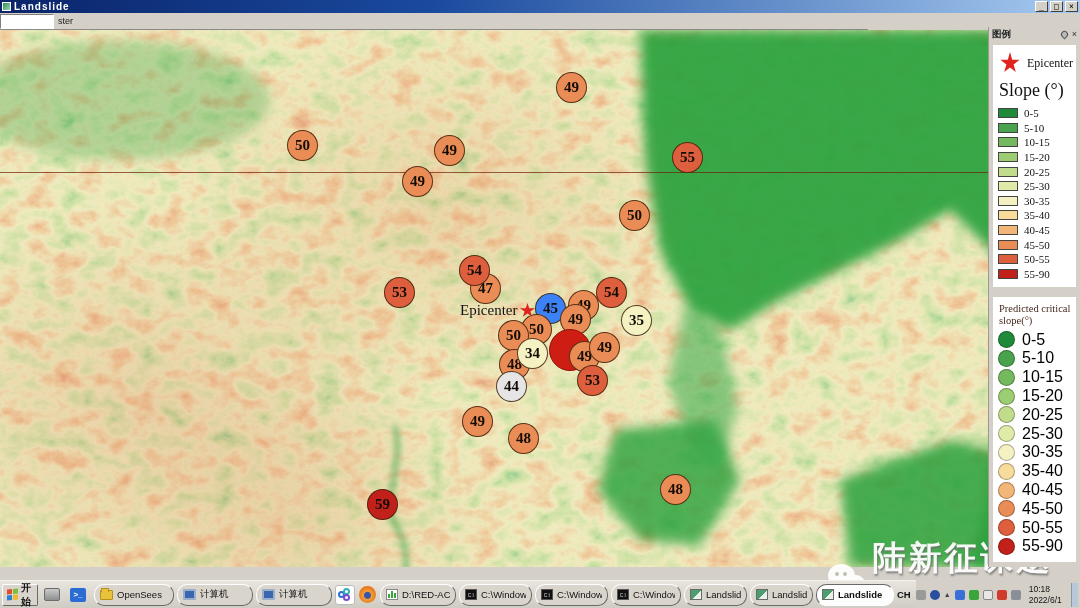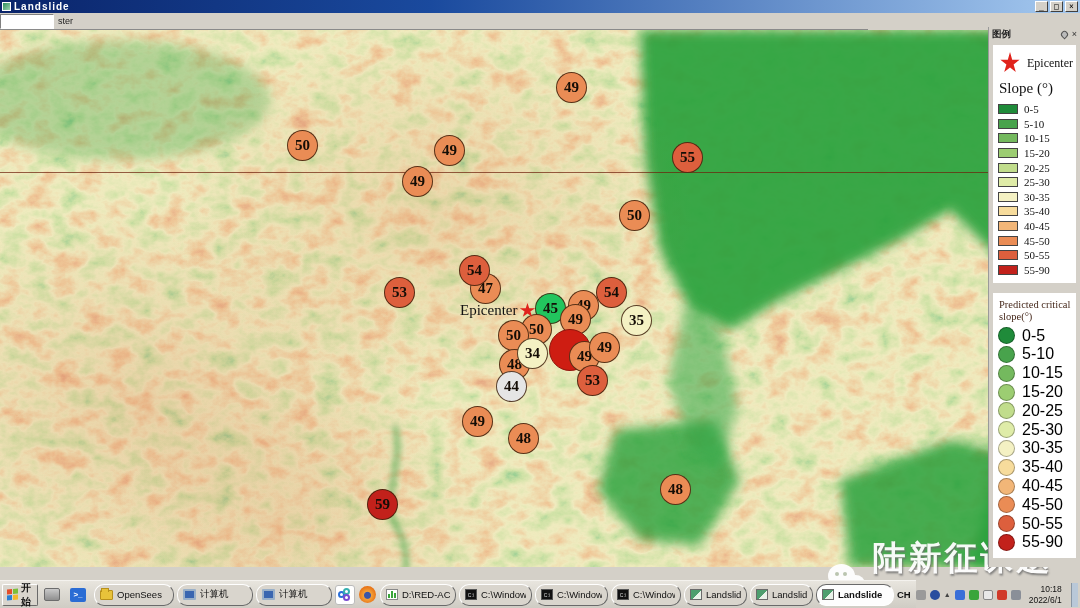--- a/index.html
+++ b/index.html
@@ -54,21 +54,21 @@
   .legend-panel { position:absolute; top:27px; left:988px; width:92px; height:540px; background:#d4d0c8;
     border-left:1px solid #9a9a9a; z-index:50; }
   .legend-header { height:14px; display:flex; align-items:center; padding:0 3px; }
   .legend-header .lg-title { font-size:9.5px; font-weight:bold; color:#222; }
   .legend-header .lg-icons { margin-left:auto; display:flex; gap:4px; align-items:center; }
   .pin-icon { width:7px; height:7px; border:1px solid #555; border-radius:50% 50% 50% 0; transform:rotate(-45deg); background:#bbb; }
   .lg-close { font-size:9px; color:#333; line-height:7px; }
   .legend-box { background:#fff; margin:4px; padding:5px 3px 6px 5px; }
   .epi-row { display:flex; align-items:center; gap:7px; margin:2px 0 6px 2px; }
   .epi-row span.epi-txt { font-family:"Liberation Serif",serif; font-size:12px; color:#111; }
-  .slope-title { font-family:"Liberation Serif",serif; font-size:15px; color:#111; margin:0 0 5px 1px; }
+  .slope-title { font-family:"Liberation Serif",serif; font-size:18px; color:#111; margin:0 0 5px 1px; }
   .class-row { display:flex; align-items:center; gap:6px; height:14.6px; }
   .class-row .sw { width:20px; height:10px; border:1px solid #444; flex:none; }
   .class-row .cl-label { font-family:"Liberation Serif",serif; font-size:11px; color:#111; }
   .crit-title { font-family:"Liberation Serif",serif; font-size:10.5px; color:#46291c; line-height:1.15; margin:1px 0 3px 1px; }
   .crit-row { display:flex; align-items:center; gap:7px; height:18.8px; }
   .crit-row .cw { width:17px; height:17px; border-radius:50%; border:1px solid rgba(0,0,0,.3); flex:none; }
 
   
   .statusbar { position:absolute; top:567px; left:0; width:1080px; height:13px; background:#d4d0c8;
     border-top:1px solid #fff; display:flex; align-items:center; justify-content:flex-end; padding-right:4px; z-index:40; }
@@ -106,21 +106,21 @@
   .mi-circles { background:#fff; border:1px solid #bbb; position:relative; }
   .mi-circles i { position:absolute; width:7px; height:7px; border-radius:50%; border:2px solid #2aa8c8; }
   .mi-circles i:nth-child(1){ left:2px; top:5px; border-color:#2a6fd8; }
   .mi-circles i:nth-child(2){ left:7px; top:2px; border-color:#35b0b0; }
   .mi-circles i:nth-child(3){ left:7px; top:8px; border-color:#7a4ad0; }
   .mi-firefox { background:radial-gradient(circle at 50% 55%, #3a55a8 0 3px, #f2a03a 4px, #e5670c 80%); border-radius:50%; width:17px; height:17px; }
   .tray { margin-left:auto; display:flex; align-items:center; gap:5px; padding-right:2px; }
   .tray .lang { font-size:9.5px; color:#111; font-weight:bold; }
   .tray-sq { width:10px; height:10px; border-radius:2px; display:inline-block; }
   .tray .chev { font-size:7px; color:#444; }
-  .clock { text-align:right; font-size:8.5px; line-height:1.2; color:#111; margin-left:3px; }
+  .clock { text-align:left; font-size:8.5px; line-height:1.2; color:#111; margin-left:3px; }
   .show-desktop { width:7px; height:24px; background:#b9c8d8; border-left:1px solid #8a97a5; margin-left:4px; }
 </style>
 </head>
 <body>
 
 <div class="screen">
 
   <div class="titlebar">
     <span class="app-icon"></span>
     <span class="title-text">Landslide</span>
@@ -171,21 +171,21 @@
         <div class="slope-marker" style="left: 287px; top: 100px; background: rgb(234, 140, 85);">50</div>
         <div class="slope-marker" style="left: 434px; top: 105px; background: rgb(234, 140, 85);">49</div>
         <div class="slope-marker" style="left: 402px; top: 136px; background: rgb(234, 140, 85);">49</div>
         <div class="slope-marker" style="left: 672px; top: 112px; background: rgb(221, 95, 61);">55</div>
         <div class="slope-marker" style="left: 619px; top: 170px; background: rgb(234, 140, 85);">50</div>
         <div class="slope-marker" style="left: 470px; top: 243px; background: rgb(234, 140, 85);">47</div>
         <div class="slope-marker" style="left: 459px; top: 225px; background: rgb(221, 95, 61);">54</div>
         <div class="slope-marker" style="left: 384px; top: 247px; background: rgb(221, 95, 61);">53</div>
         <div class="slope-marker" style="left: 596px; top: 247px; background: rgb(221, 95, 61);">54</div>
         <div class="slope-marker" style="left: 568px; top: 260px; background: rgb(234, 140, 85);">49</div>
-        <div class="slope-marker" style="left: 535px; top: 263px; background: #22c55e; text-align: right;">45</div>
+        <div class="slope-marker" style="left: 535px; top: 263px; background: #3b82f6; text-align: right;">45</div>
         <div class="slope-marker" style="left: 621px; top: 275px; background: rgb(244, 241, 195);">35</div>
         <div class="slope-marker" style="left: 560px; top: 274px; background: rgb(234, 140, 85);">49</div>
         <div class="slope-marker" style="left: 521px; top: 284px; background: rgb(234, 140, 85);">50</div>
         <div class="slope-marker" style="left: 498px; top: 290px; background: rgb(234, 140, 85);">50</div>
         <div class="slope-marker" style="left: 499px; top: 319px; background: rgb(234, 140, 85);">48</div>
         <div class="slope-marker" style="left: 517px; top: 308px; background: rgb(244, 241, 195);">34</div>
         <div class="epicenter-zone" style="left: 549px; top: 299px;"></div>
         <div class="slope-marker" style="left: 569px; top: 311px; background: rgb(234, 140, 85);">49</div>
         <div class="slope-marker" style="left: 589px; top: 302px; background: rgb(234, 140, 85);">49</div>
         <div class="slope-marker" style="left: 577px; top: 335px; background: rgb(221, 95, 61);">53</div>

